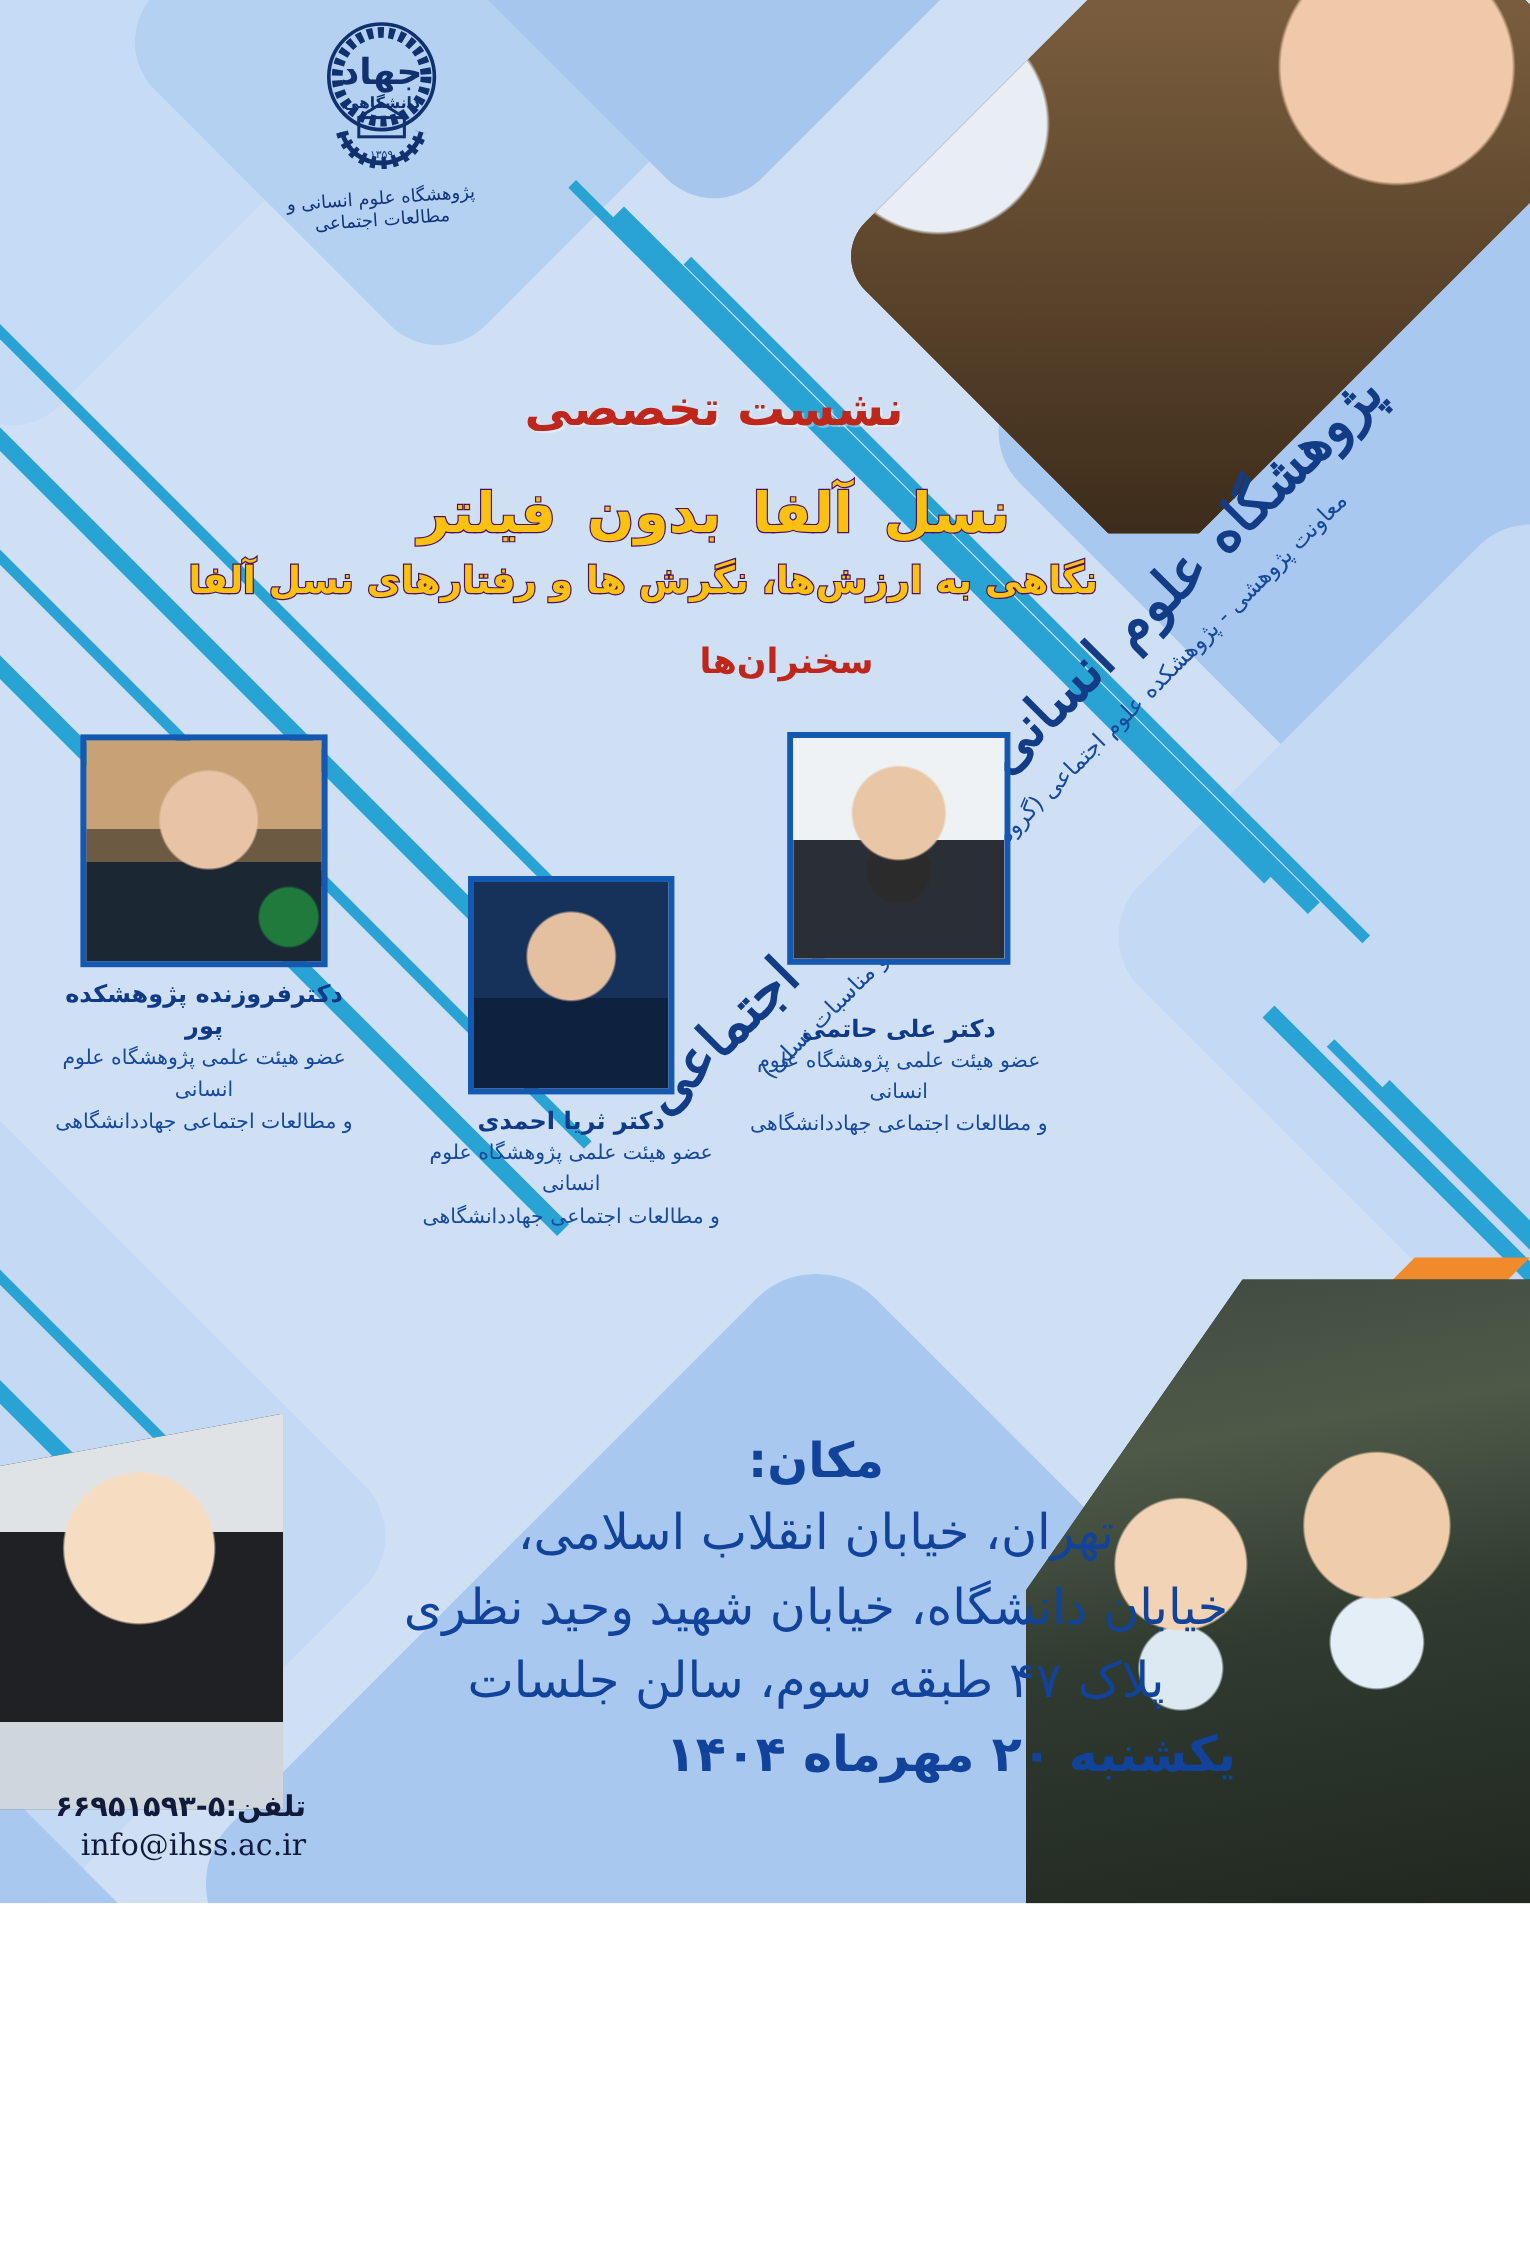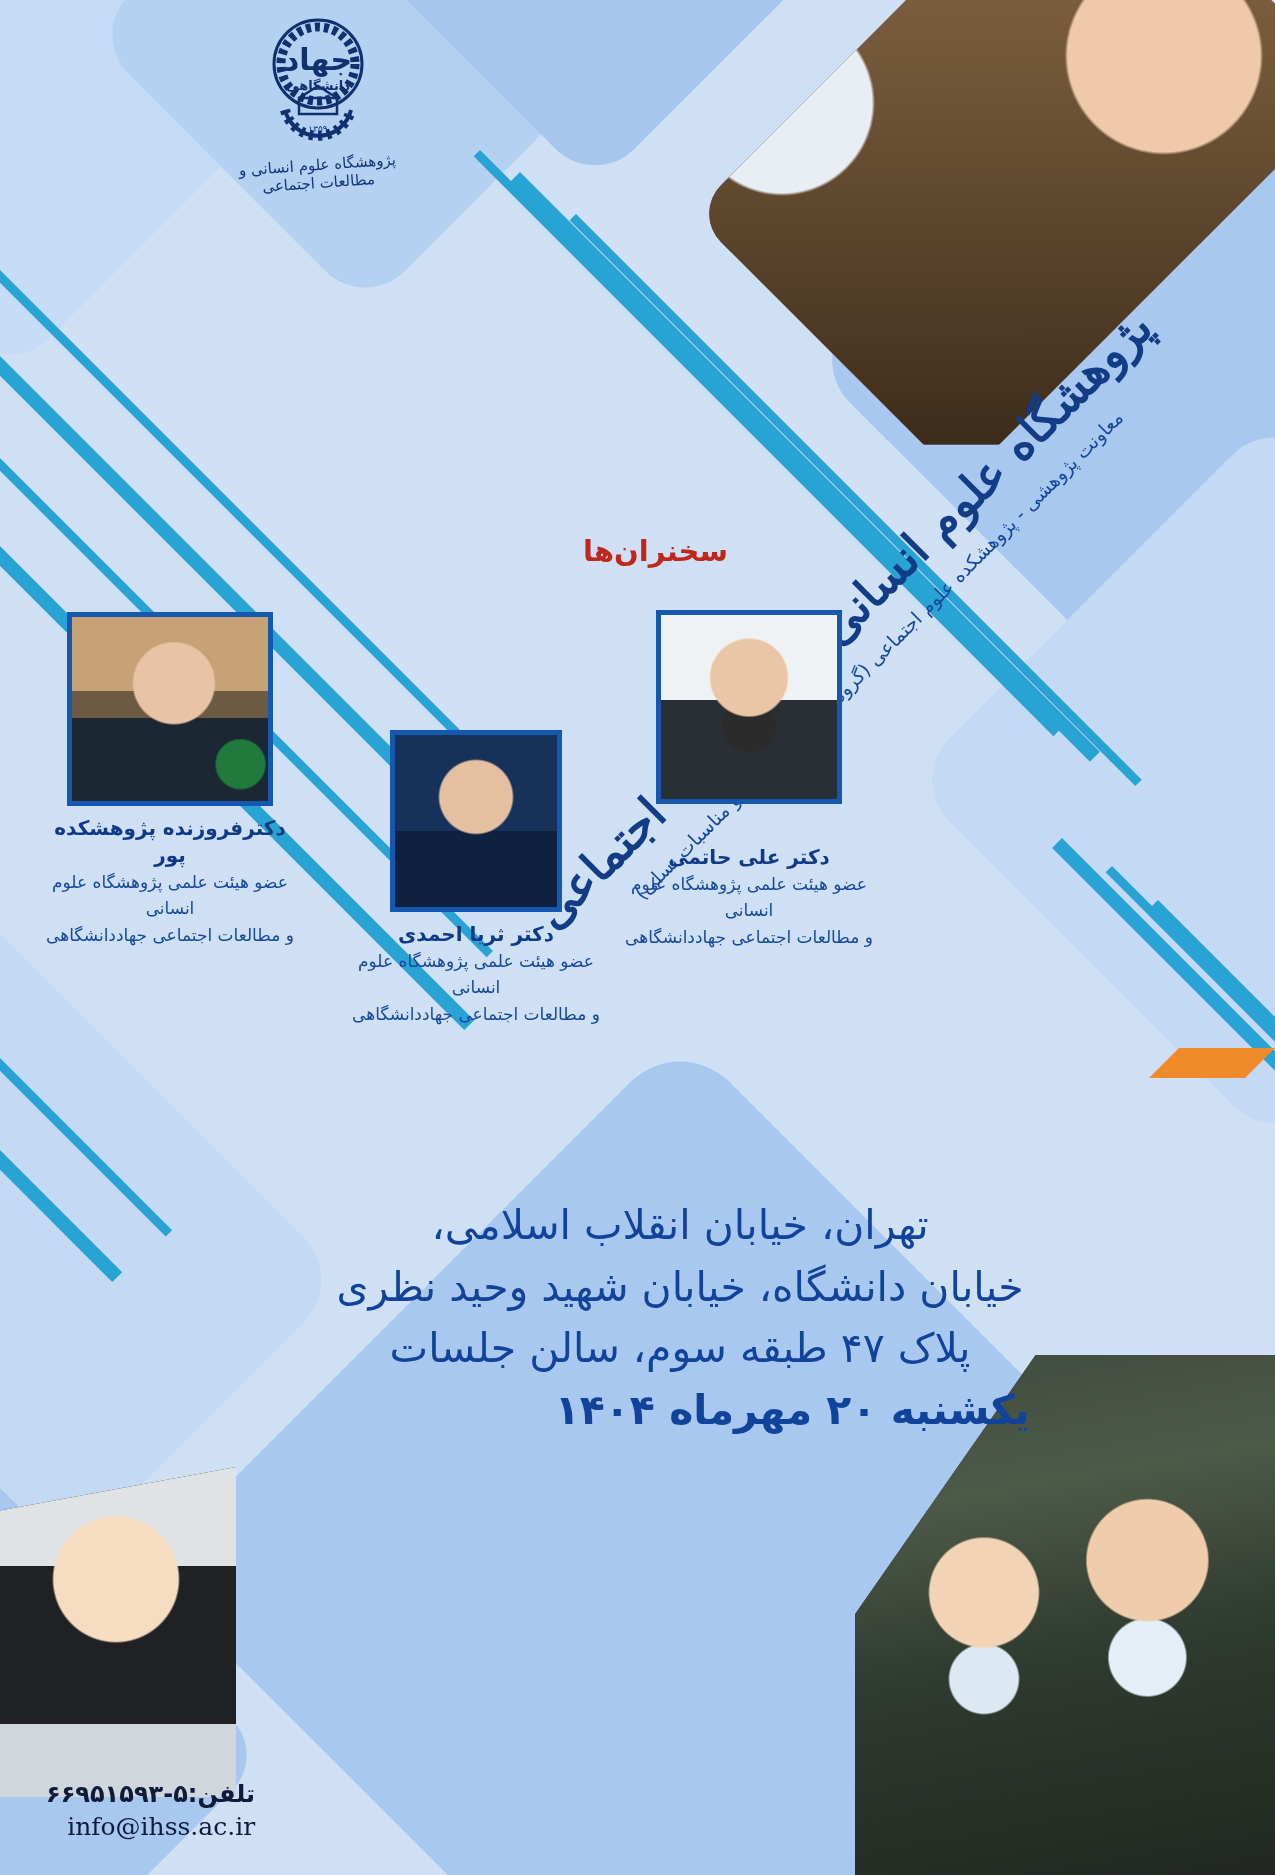--- a/index.html
+++ b/index.html
@@ -1,21 +1,21 @@
 <!DOCTYPE html>
 <html lang="fa" dir="rtl"><head>
 <meta charset="utf-8">
 <title>Poster</title>
 <style>
   html,body{margin:0;padding:0;background:#ffffff;}
   body{font-family:"DejaVu Sans","Liberation Sans",sans-serif;}
 
   #poster{
     position:relative;
-    width:1275px;height:1875px;
+    width:1275px;height:1586px;
     overflow:hidden;
     background:#cfe0f5;
   }
 
   
   .bg-base{position:absolute;inset:0;background:#cfe0f5;}
   .bg-diag{position:absolute;background:#29a3d4;transform-origin:top left;}
   .bg-diag.thin{height:9px;}
   .bg-diag.thick{height:14px;}
   .bg-soft{position:absolute;background:#a9c8ef;}
@@ -280,20 +280,25 @@
       </svg>
     </div>
     <div id="logo-caption">پژوهشگاه علوم انسانی و مطالعات اجتماعی</div>
   </div>
 
   <div id="wordmark">
     <div class="wm-main">پژوهشگاه علوم انسانی و مطالعات اجتماعی</div>
     <div class="wm-sub">معاونت پژوهشی - پژوهشکده علوم اجتماعی (گروه پژوهشی جوانان و مناسبات نسلی)</div>
   </div>
 
+  <div id="heading-block">
+    <div id="meeting-kicker">نشست تخصصی</div>
+    <div id="title-main">نسل آلفا بدون فیلتر</div>
+    <div id="title-sub">نگاهی به ارزش‌ها، نگرش ها و رفتارهای نسل آلفا</div>
+  </div>
   <div id="speakers-label">سخنران‌ها</div>
 
   <div class="speaker" id="sp-left">
     <div class="frame">
         <div class="inner"></div>
       </div>
     <div class="s-name">دکترفروزنده پژوهشکده پور</div>
     <div class="s-aff">عضو هیئت علمی پژوهشگاه علوم انسانی</div>
     <div class="s-aff">و مطالعات اجتماعی جهاددانشگاهی</div>
   </div>
@@ -310,20 +315,21 @@
   <div class="speaker" id="sp-right">
     <div class="frame">
         <div class="inner"></div>
       </div>
     <div class="s-name">دکتر علی حاتمی</div>
     <div class="s-aff">عضو هیئت علمی پژوهشگاه علوم انسانی</div>
     <div class="s-aff">و مطالعات اجتماعی جهاددانشگاهی</div>
   </div>
 
   <div id="venue">
+    <div class="v-label">مکان:</div>
     <div class="v-line">تهران، خیابان انقلاب اسلامی،</div>
     <div class="v-line">خیابان دانشگاه، خیابان شهید وحید نظری</div>
     <div class="v-line">پلاک ۴۷ طبقه سوم، سالن جلسات</div>
     <div class="v-date">یکشنبه ۲۰ مهرماه ۱۴۰۴</div>
   </div>
 
   <div id="contact">
     <div class="c-phone">تلفن:۵-۶۶۹۵۱۵۹۳</div>
     <div class="c-mail">info@ihss.ac.ir</div>
   </div>

